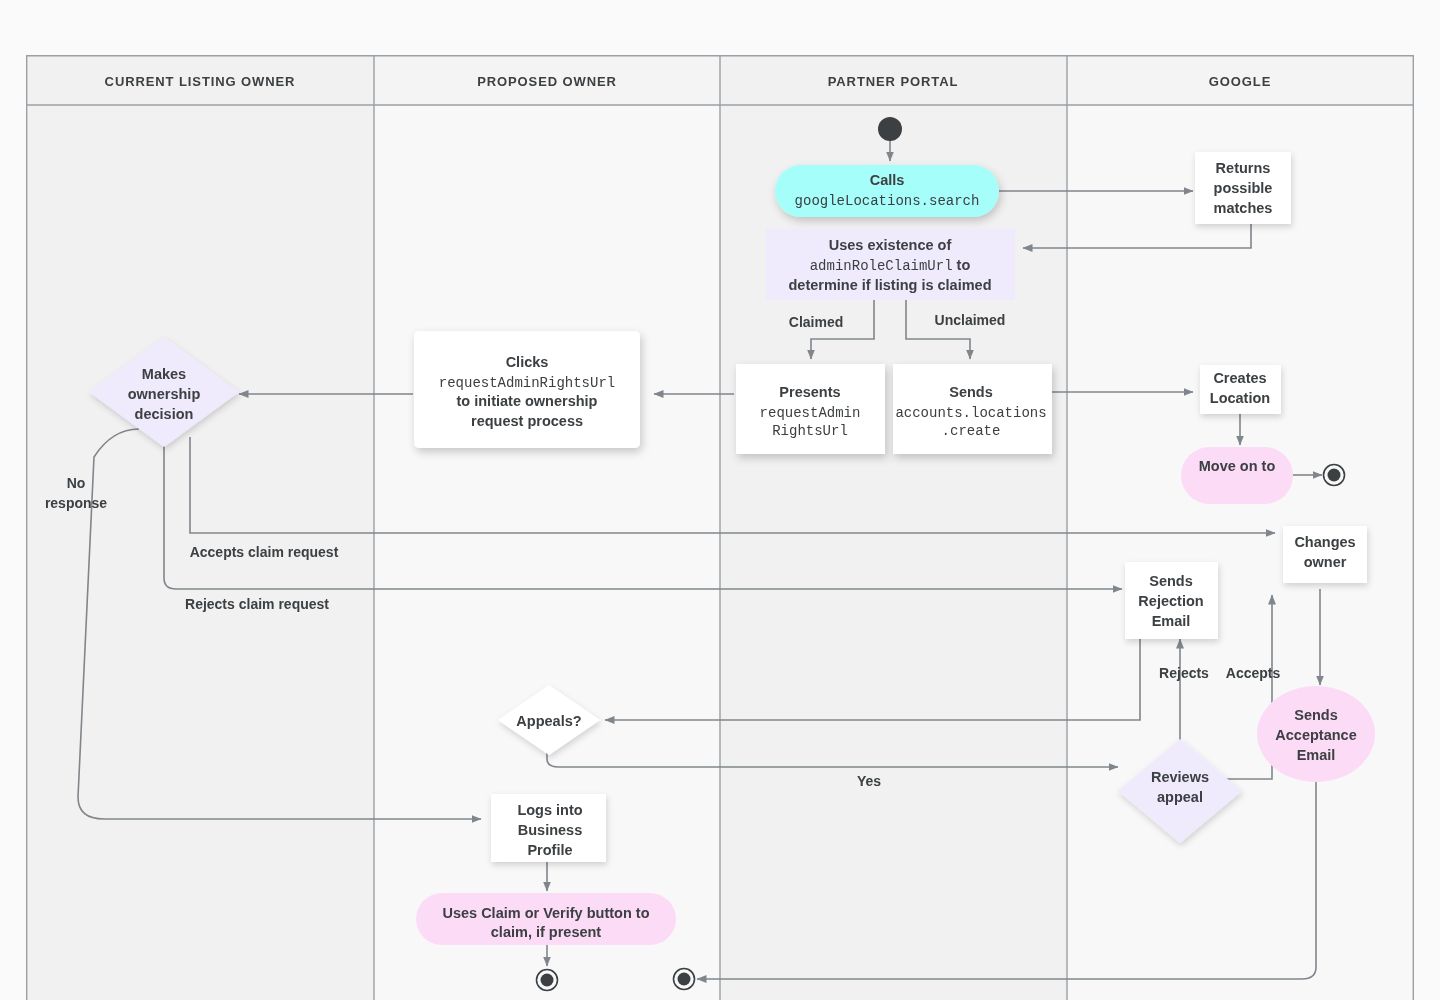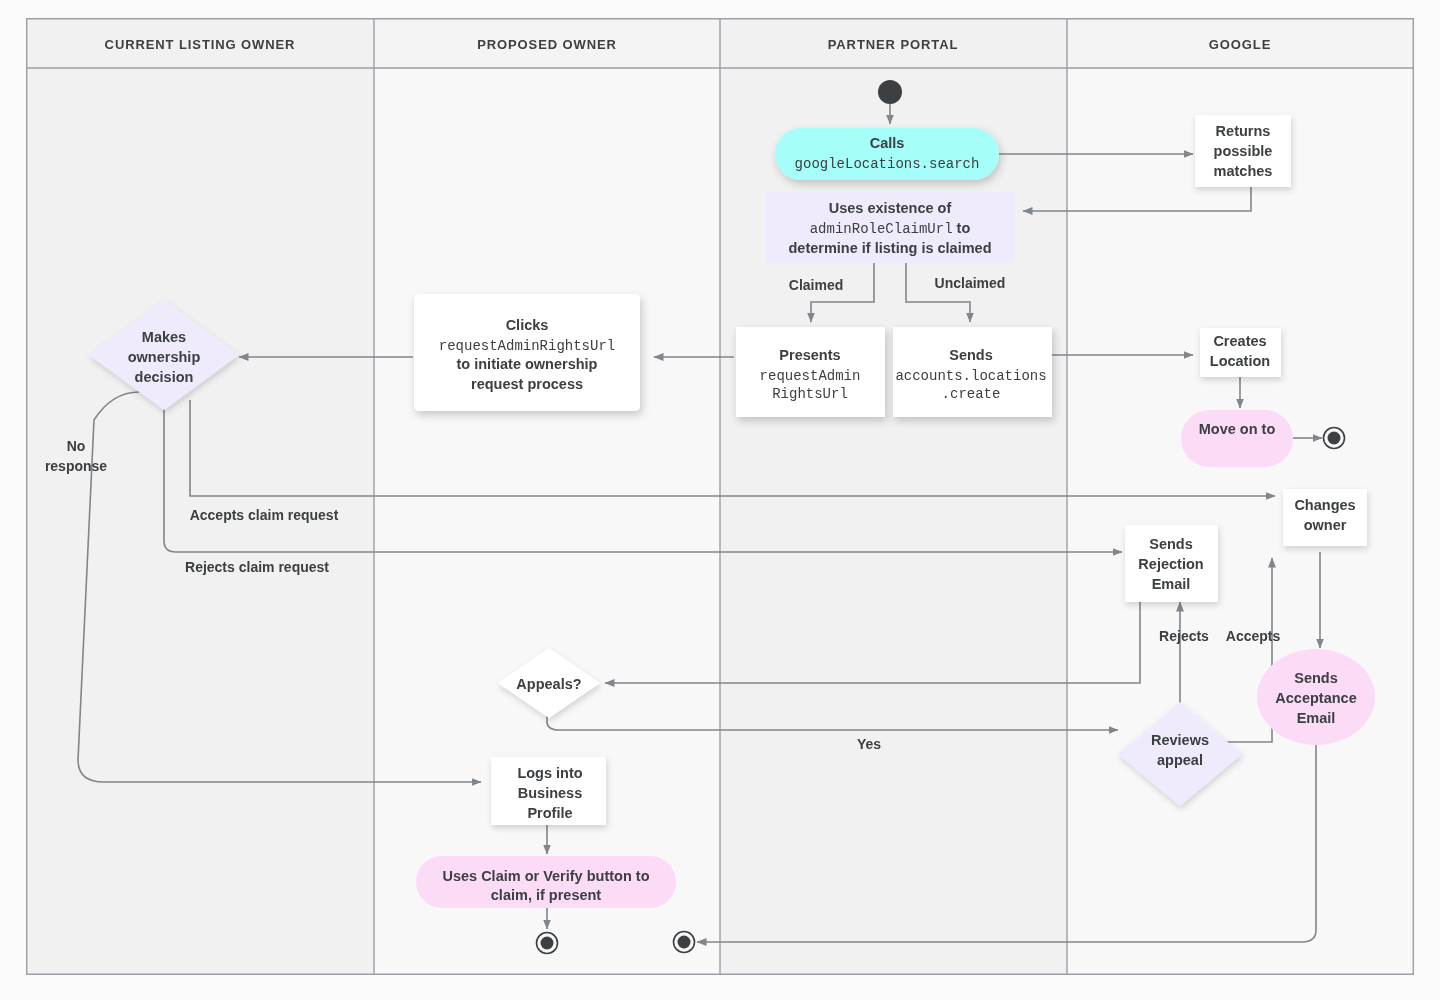--- a/index.html
+++ b/index.html
@@ -1,17 +1,17 @@
 <!DOCTYPE html>
 <html><head>
 <meta charset="utf-8">
 <style>
   html,body{margin:0;padding:0;background:#fafafa;}
   body{width:1440px;height:1000px;font-family:"Liberation Sans",sans-serif;overflow:hidden;}
-  #stage{position:relative;width:1440px;height:748px;}
+  #stage{position:relative;width:1440px;height:748px;margin-top:37px;}
   svg{display:block;}
   .lane-head-text{font-size:13px;font-weight:700;letter-spacing:.9px;fill:#3c4043;}
   .node-text{font-size:14.5px;font-weight:700;fill:#3c4043;}
   .node-text.mono{font-family:"Liberation Mono",monospace;font-weight:400;font-size:14px;}
   .edge-label{font-size:14px;font-weight:700;fill:#3c4043;}
   .flow-line{stroke:#80868b;stroke-width:1.6px;fill:none;}
   .lane-div{stroke:#9aa0a6;stroke-width:1.4px;}
 </style>
 </head>
 <body>

